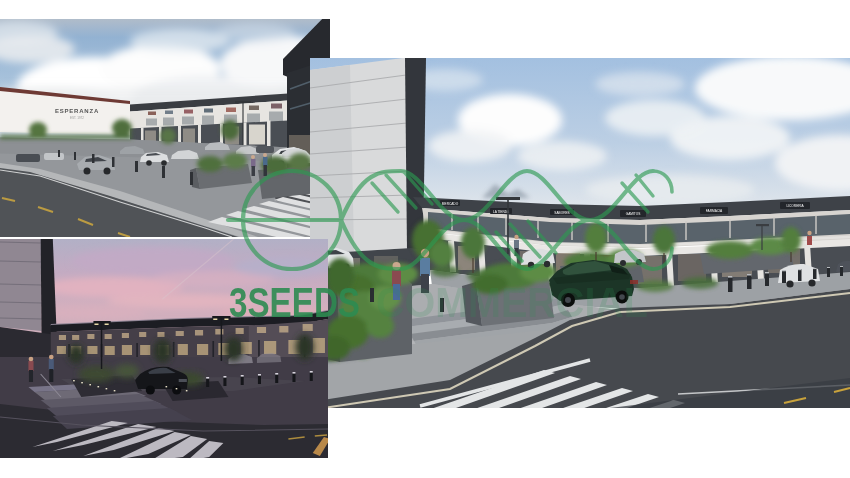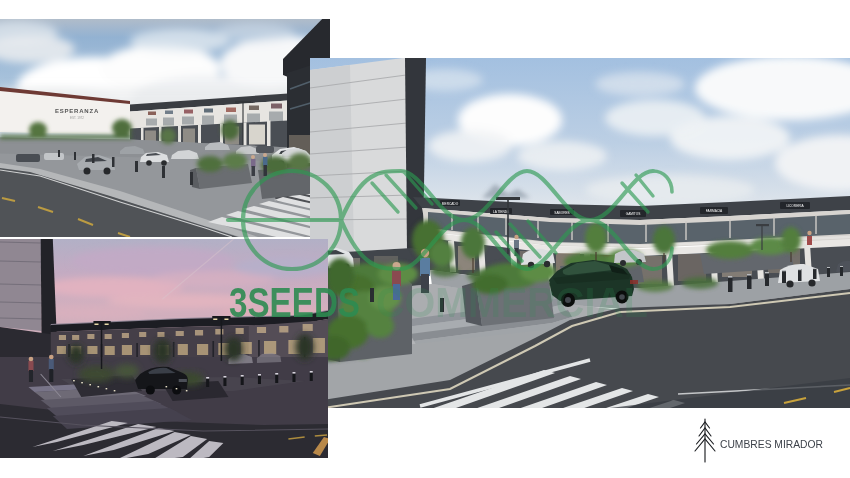--- a/index.html
+++ b/index.html
@@ -813,28 +813,14 @@
     <path d="M653,171 C 664,171 672,180 672,192" stroke-width="3.6"></path>
     <path d="M653,269 C 664,269 672,260 672,248" stroke-width="3.6"></path>
   </g>
 
   <text x="229" y="317" font-family="Liberation Sans, sans-serif" font-size="42" font-weight="bold" fill="#2e8b52" opacity="0.9" textLength="131" lengthAdjust="spacingAndGlyphs">3SEEDS</text>
 
   <text x="376" y="317" font-family="Liberation Sans, sans-serif" font-size="42" font-weight="bold" fill="#2f9152" opacity="0.18" textLength="272" lengthAdjust="spacingAndGlyphs">COMMERCIAL</text>
 </svg>
 </div>
 
-<div class="ph" id="logo" style="left:688px;top:413px;width:150px;height:55px;z-index:11;">
-<svg width="150" height="55" viewBox="0 0 150 55">
-
-  <g stroke="#1c1e22" stroke-width="1.15" fill="none" stroke-linecap="round">
-    <line x1="17" y1="6" x2="17" y2="49"></line>
-    <polyline points="12.5,15 17,9 21.5,15"></polyline>
-    <polyline points="11,23 17,15 23,23"></polyline>
-    <polyline points="8.5,31 17,21 25.5,31"></polyline>
-    <polyline points="7,38 17,26 27,38"></polyline>
-  </g>
-
-  <text x="32" y="34.5" font-family="Liberation Sans, sans-serif" font-size="10.5" fill="#3d424a" textLength="103" lengthAdjust="spacingAndGlyphs">CUMBRES MIRADOR</text>
-</svg>
+
 </div>
 
-</div>
-
 </body></html>

